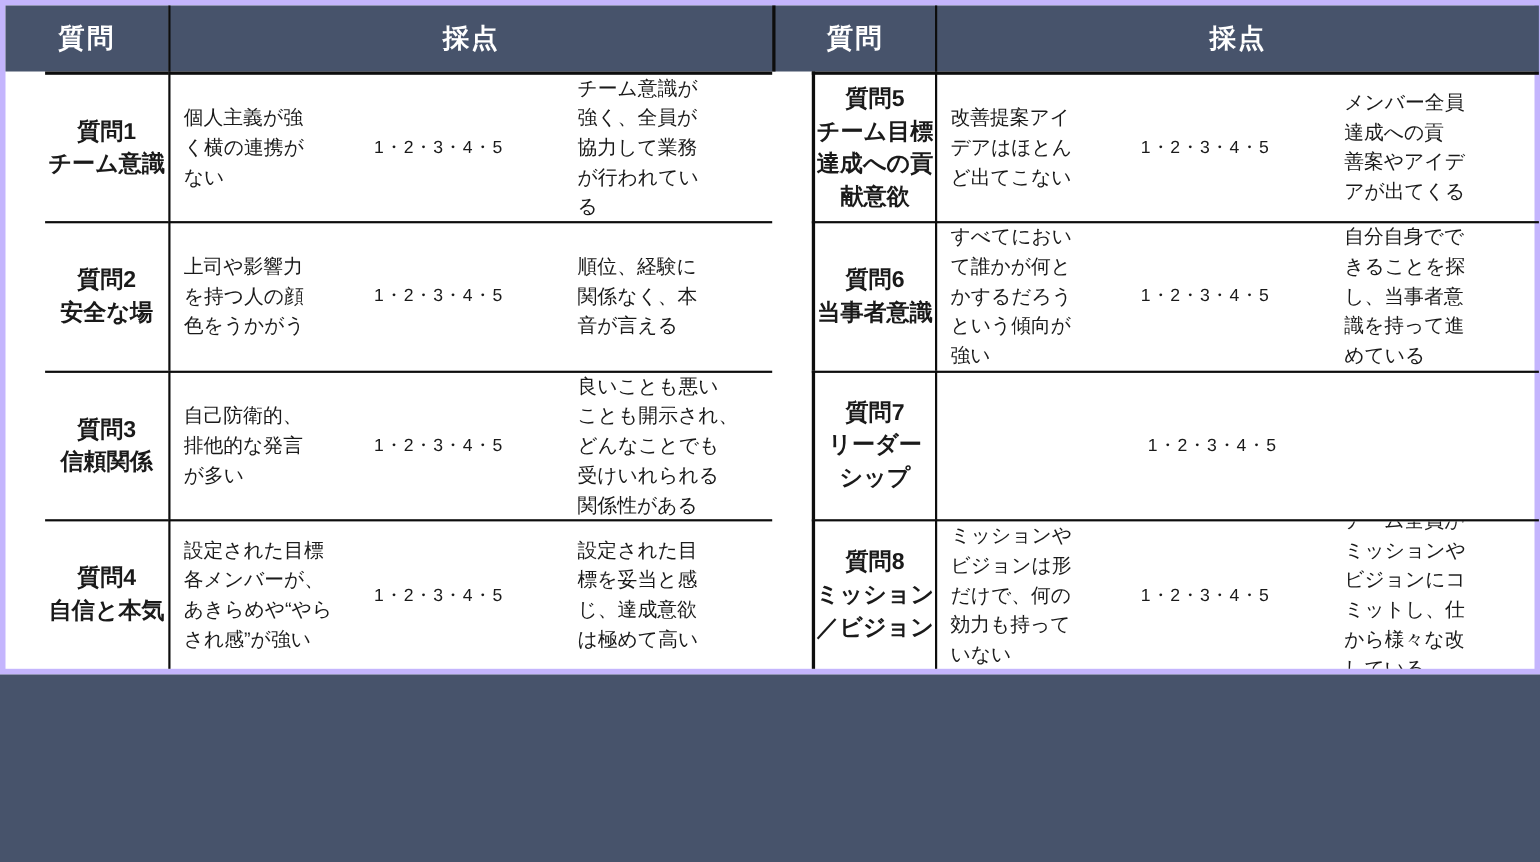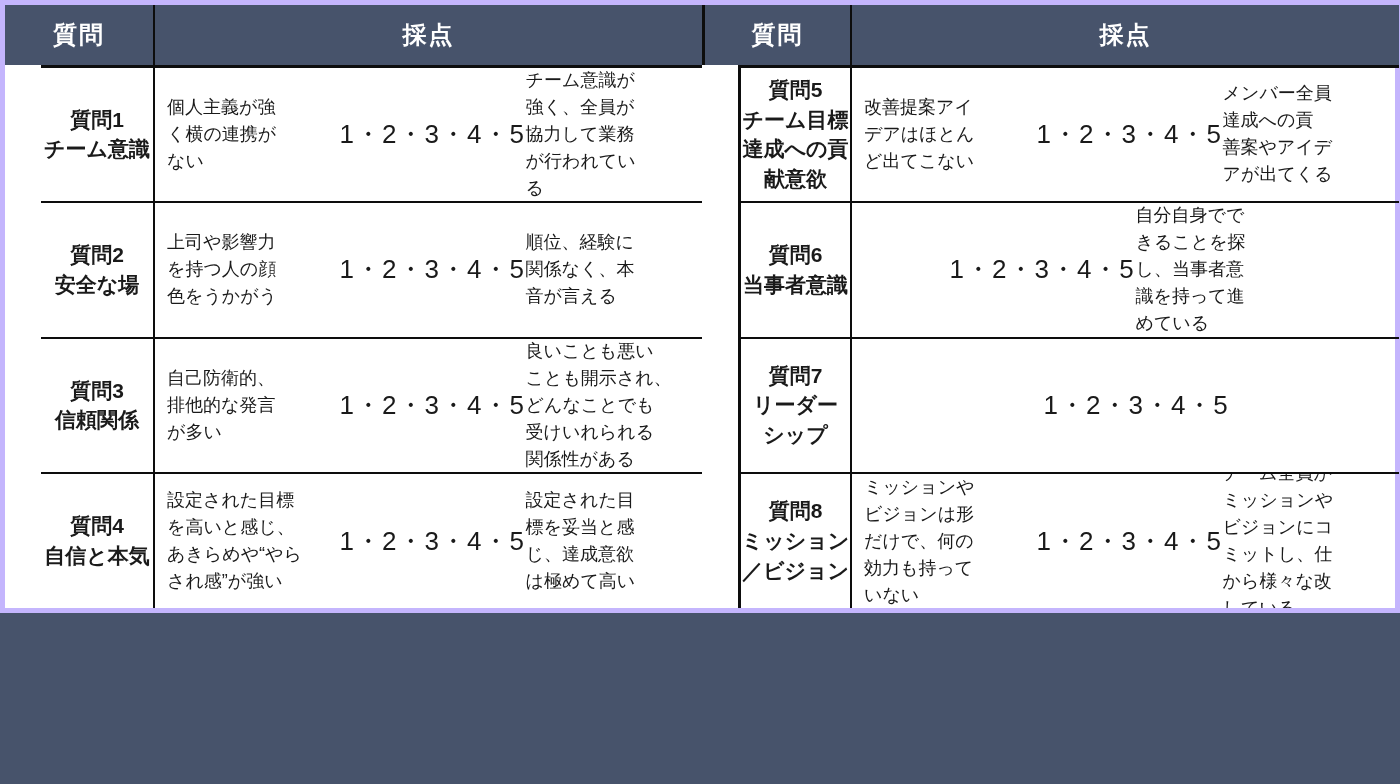--- a/index.html
+++ b/index.html
@@ -60,22 +60,22 @@
   .anchor {
     width: 152px;
     font-size: 18px;
     line-height: 1.5;
     white-space: pre-line;
     text-align: left;
   }
   .anchor.high { width: 166px; }
   .scale {
     width: 164px;
-    font-size: 26px;
-    text-align: right;
+    font-size: 16px;
+    text-align: left;
     white-space: nowrap;
     letter-spacing: 1px;
   }
 </style>
 </head>
 <body>
 
 <div class="table">
 
   <div class="cell hrow c1">質問</div>
@@ -118,20 +118,25 @@
 を持つ人の顔
 色をうかがう</div>
     <div class="scale">1・2・3・4・5</div>
     <div class="anchor high">順位、経験に
 関係なく、本
 音が言える</div>
   </div>
   <div class="cell qcell mid">質問6
 当事者意識</div>
   <div class="cell scell">
+    <div class="anchor low">すべてにおい
+て誰かが何と
+かするだろう
+という傾向が
+強い</div>
     <div class="scale">1・2・3・4・5</div>
     <div class="anchor high">自分自身でで
 きることを探
 し、当事者意
 識を持って進
 めている</div>
   </div>
 
   <div class="cell qcell c1">質問3
 信頼関係</div>
@@ -150,21 +155,21 @@
 リーダー
 シップ</div>
   <div class="cell scell">
     <div class="scale">1・2・3・4・5</div>
   </div>
 
   <div class="cell qcell c1">質問4
 自信と本気</div>
   <div class="cell scell">
     <div class="anchor low">設定された目標
-を高いと感じ、
+各メンバーが、
 あきらめや“やら
 され感”が強い</div>
     <div class="scale">1・2・3・4・5</div>
     <div class="anchor high">設定された目
 標を妥当と感
 じ、達成意欲
 は極めて高い</div>
   </div>
   <div class="cell qcell mid">質問8
 ミッション

